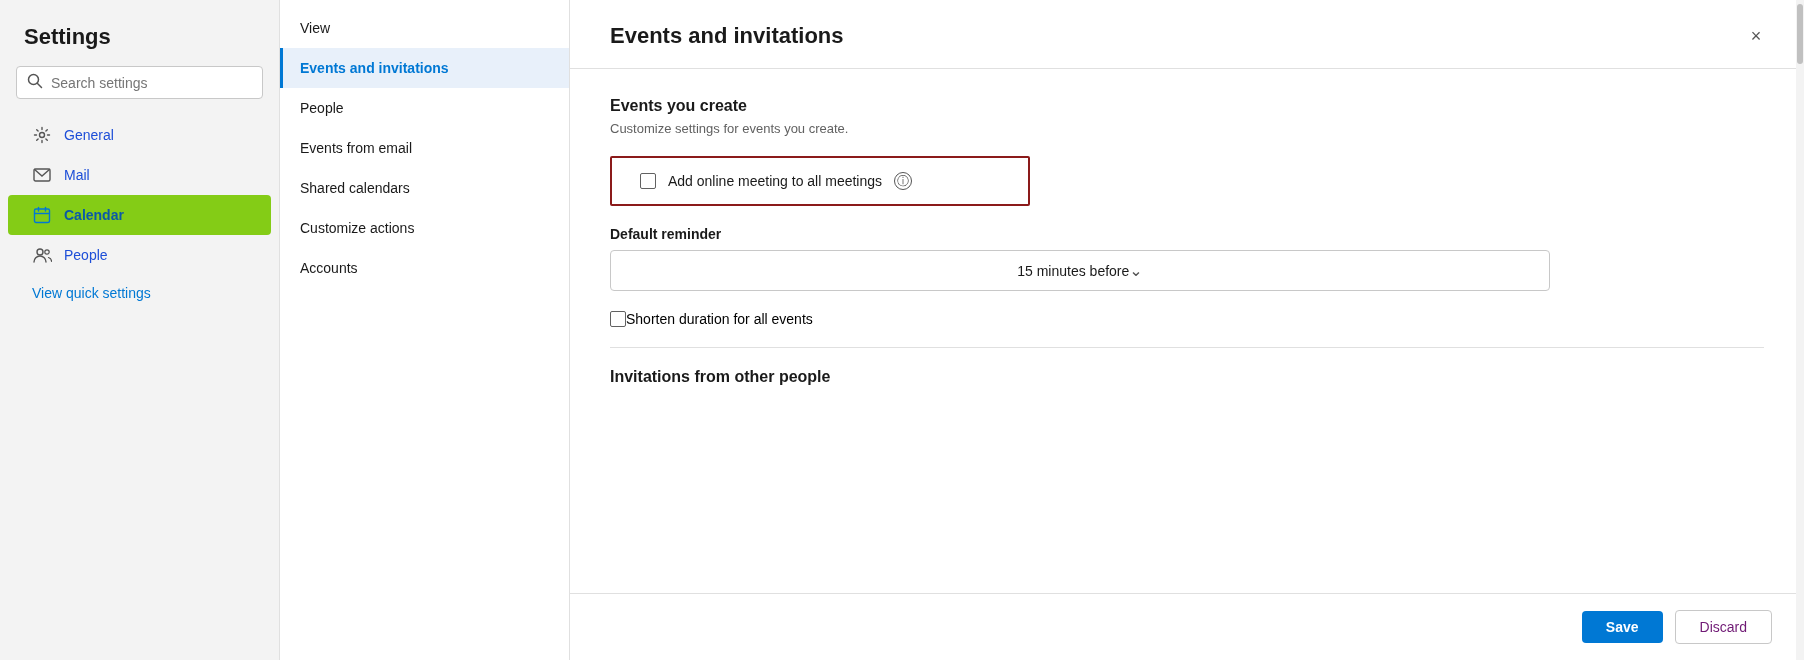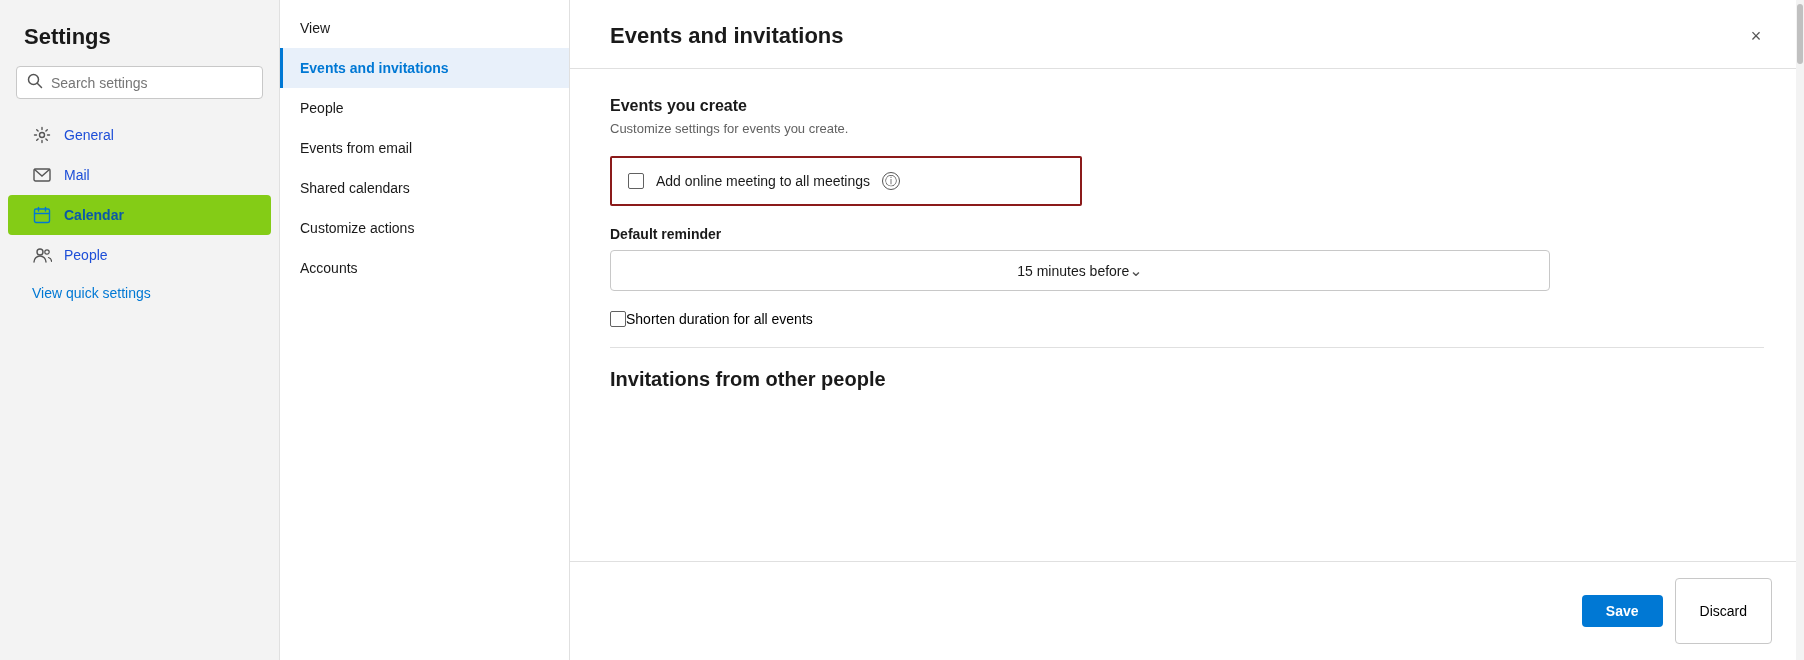--- a/index.html
+++ b/index.html
@@ -155,26 +155,26 @@
     .section-subtitle {
       font-size: 13px;
       color: #616161;
       margin-bottom: 20px;
     }
 
     
     .highlighted-row {
       border: 2px solid #8b1a1a;
       border-radius: 2px;
-      padding: 14px 16px;
+      padding: 14px 28px;
       display: flex;
       align-items: center;
       gap: 12px;
       margin-bottom: 20px;
-      width: 472px;
+      width: 420px;
     }
     .checkbox-label {
       display: flex;
       align-items: center;
       gap: 12px;
       font-size: 14px;
       color: #1a1a1a;
     }
     .checkbox {
       width: 16px;
@@ -226,21 +226,21 @@
       margin-bottom: 20px;
     }
 
     .divider {
       border: none;
       border-top: 1px solid #e0e0e0;
       margin: 8px 0 20px 0;
     }
 
     .section2-title {
-      font-size: 20px;
+      font-size: 16px;
       font-weight: 600;
       color: #1a1a1a;
       margin-bottom: 4px;
     }
 
     
     .footer {
       display: flex;
       align-items: center;
       justify-content: flex-end;
@@ -255,24 +255,24 @@
       border: none;
       border-radius: 4px;
       padding: 8px 24px;
       font-size: 14px;
       font-weight: 600;
       cursor: pointer;
       min-width: 80px;
     }
     .btn-discard {
       background: #fff;
-      color: #000000;
+      color: #701a75;
       border: 1px solid #c8c8c8;
       border-radius: 4px;
-      padding: 24px 24px;
+      padding: 8px 24px;
       font-size: 14px;
       cursor: pointer;
       min-width: 80px;
     }
 
     
     .scrollbar-track {
       width: 8px;
       position: absolute;
       right: 0;

